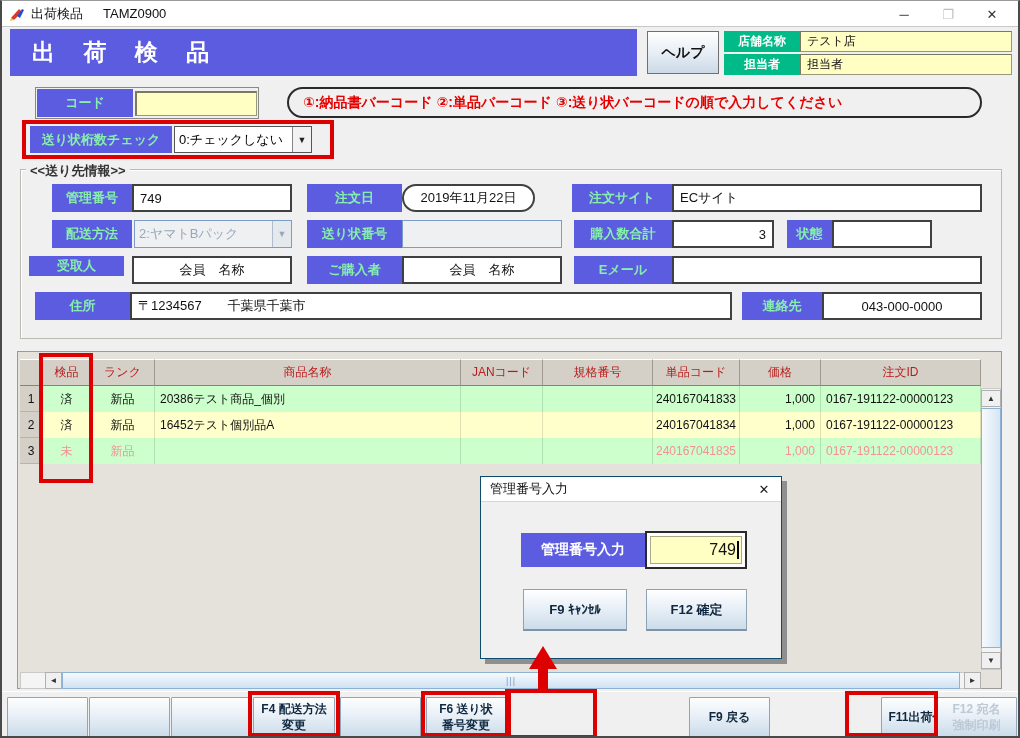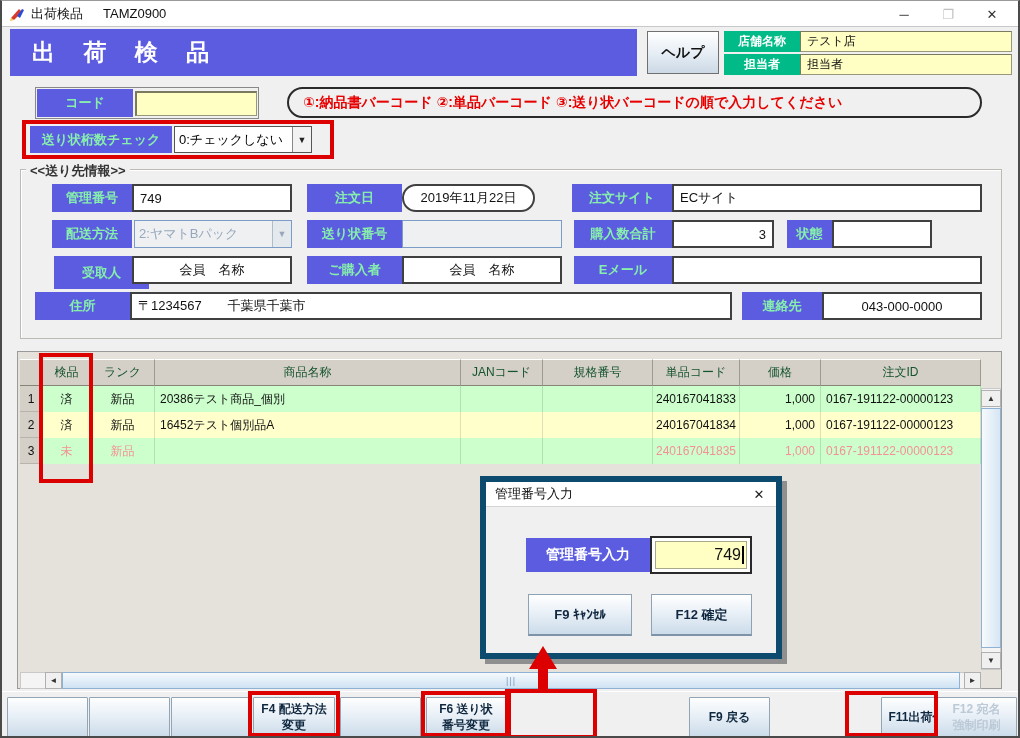--- a/index.html
+++ b/index.html
@@ -61,21 +61,21 @@
             border:1px solid #bdbab4;box-shadow:inset 1px 1px 0 #fff;}
   .grouptitle{position:absolute;left:24px;top:161px;background:var(--win-bg);padding:0 4px;
               font-size:13px;font-weight:bold;color:#333;z-index:2;}
   
   .grid{position:absolute;left:15px;top:350px;width:985px;height:338px;
         background:#e5e2db;border:1px solid #9a9a9a;}
   .gr-row{position:absolute;left:0;width:963px;height:26px;}
   .gr-head{top:7px;height:27px;}
   .hcell{position:absolute;top:0;height:100%;background:var(--grid-gray);
          border-right:1px solid #9e9a92;border-top:1px solid #fff;border-bottom:1px solid #868378;
-         display:flex;align-items:center;justify-content:center;font-size:12px;color:#14532d;}
+         display:flex;align-items:center;justify-content:center;font-size:12px;color:#b91c1c;}
   .cell{position:absolute;top:0;height:100%;display:flex;align-items:center;
         font-size:12px;color:#111;border-right:1px solid rgba(0,0,0,0.12);padding:0 5px;}
   .cell.center{justify-content:center;}
   .cell.right{justify-content:flex-end;}
   .numcell{background:var(--grid-gray);border-right:1px solid #9e9a92;
            border-bottom:1px solid #b8b4ac;justify-content:center;}
   .bg-green .cell:not(.numcell){background:var(--row-green);}
   .bg-yellow .cell:not(.numcell){background:var(--row-yellow);}
   .pending .cell:not(.numcell){color:var(--pending);}
   .col-num{left:2px;width:23px;} .col-check{left:25px;width:48px;}
@@ -91,21 +91,21 @@
   .vthumb{position:absolute;left:963px;top:56px;width:20px;height:240px;
           background:linear-gradient(90deg,#f6fafd,#d6e6f4);border:1px solid #8fb2d4;}
   .htrack{position:absolute;left:2px;top:320px;width:961px;height:17px;background:#f4f4f4;
           border:1px solid #c9c9c9;}
   .hthumb{position:absolute;left:44px;top:320px;width:898px;height:17px;
           background:linear-gradient(180deg,#f6fafd,#cfe2f3);border:1px solid #8fb2d4;
           display:flex;align-items:center;justify-content:center;color:#7a9cc0;
           font-size:9px;letter-spacing:1px;}
   
   .dialog{position:absolute;left:478px;top:475px;width:302px;height:183px;background:var(--win-bg);
-          border:6px solid #0c4a6e;box-shadow:5px 5px 0 #8f8f8f;z-index:40;}
+          border:1px solid #0c4a6e;box-shadow:5px 5px 0 #8f8f8f;z-index:40;}
   .dlg-title{height:25px;background:#fff;display:flex;align-items:center;
              border-bottom:1px solid #d6d6d6;}
   .dlg-title .t{font-size:13px;color:#111;margin-left:9px;flex:1;}
   .dlg-close{width:34px;height:25px;display:flex;align-items:center;justify-content:center;
              font-size:13px;color:#222;}
   .dlg-lbl{position:absolute;left:40px;top:56px;width:124px;height:34px;background:var(--accent);
            color:#fff;font-weight:bold;font-size:14px;display:flex;align-items:center;
            justify-content:center;}
   .dlg-inputwrap{position:absolute;left:164px;top:54px;width:102px;height:38px;
                  border:2px solid #2a2a2a;background:#fff;padding:3px;}
@@ -190,21 +190,21 @@
     <span class="txt">2:ヤマトBパック</span>
     <span class="arrow">▼</span>
   </div>
   <div class="lbl-blue" style="left:305px;top:219px;width:95px;height:28px;">送り状番号</div>
   <div class="vbox dis" style="left:400px;top:219px;width:160px;height:28px;"></div>
   <div class="lbl-blue" style="left:572px;top:219px;width:98px;height:28px;">購入数合計</div>
   <div class="vbox right" style="left:670px;top:219px;width:102px;height:28px;">3</div>
   <div class="lbl-blue" style="left:785px;top:219px;width:45px;height:28px;">状態</div>
   <div class="vbox" style="left:830px;top:219px;width:100px;height:28px;"></div>
 
-  <div class="lbl-blue" style="left:52px;top:255px;width:95px;height:33px;">受取人</div>
+  <div class="lbl-blue" style="left:27px;top:255px;width:95px;height:20px;">受取人</div>
   <div class="vbox center" style="left:130px;top:255px;width:160px;height:28px;">会員　名称</div>
   <div class="lbl-blue" style="left:305px;top:255px;width:95px;height:28px;">ご購入者</div>
   <div class="vbox center" style="left:400px;top:255px;width:160px;height:28px;">会員　名称</div>
   <div class="lbl-blue" style="left:572px;top:255px;width:98px;height:28px;">Eメール</div>
   <div class="vbox" style="left:670px;top:255px;width:310px;height:28px;"></div>
 
   <div class="lbl-blue" style="left:33px;top:291px;width:95px;height:28px;">住所</div>
   <div class="vbox" style="left:128px;top:291px;width:602px;height:28px;text-align:center;">〒1234567　　千葉県千葉市</div>
   <div class="lbl-blue" style="left:740px;top:291px;width:80px;height:28px;">連絡先</div>
   <div class="vbox center" style="left:820px;top:291px;width:160px;height:28px;">043-000-0000</div>

